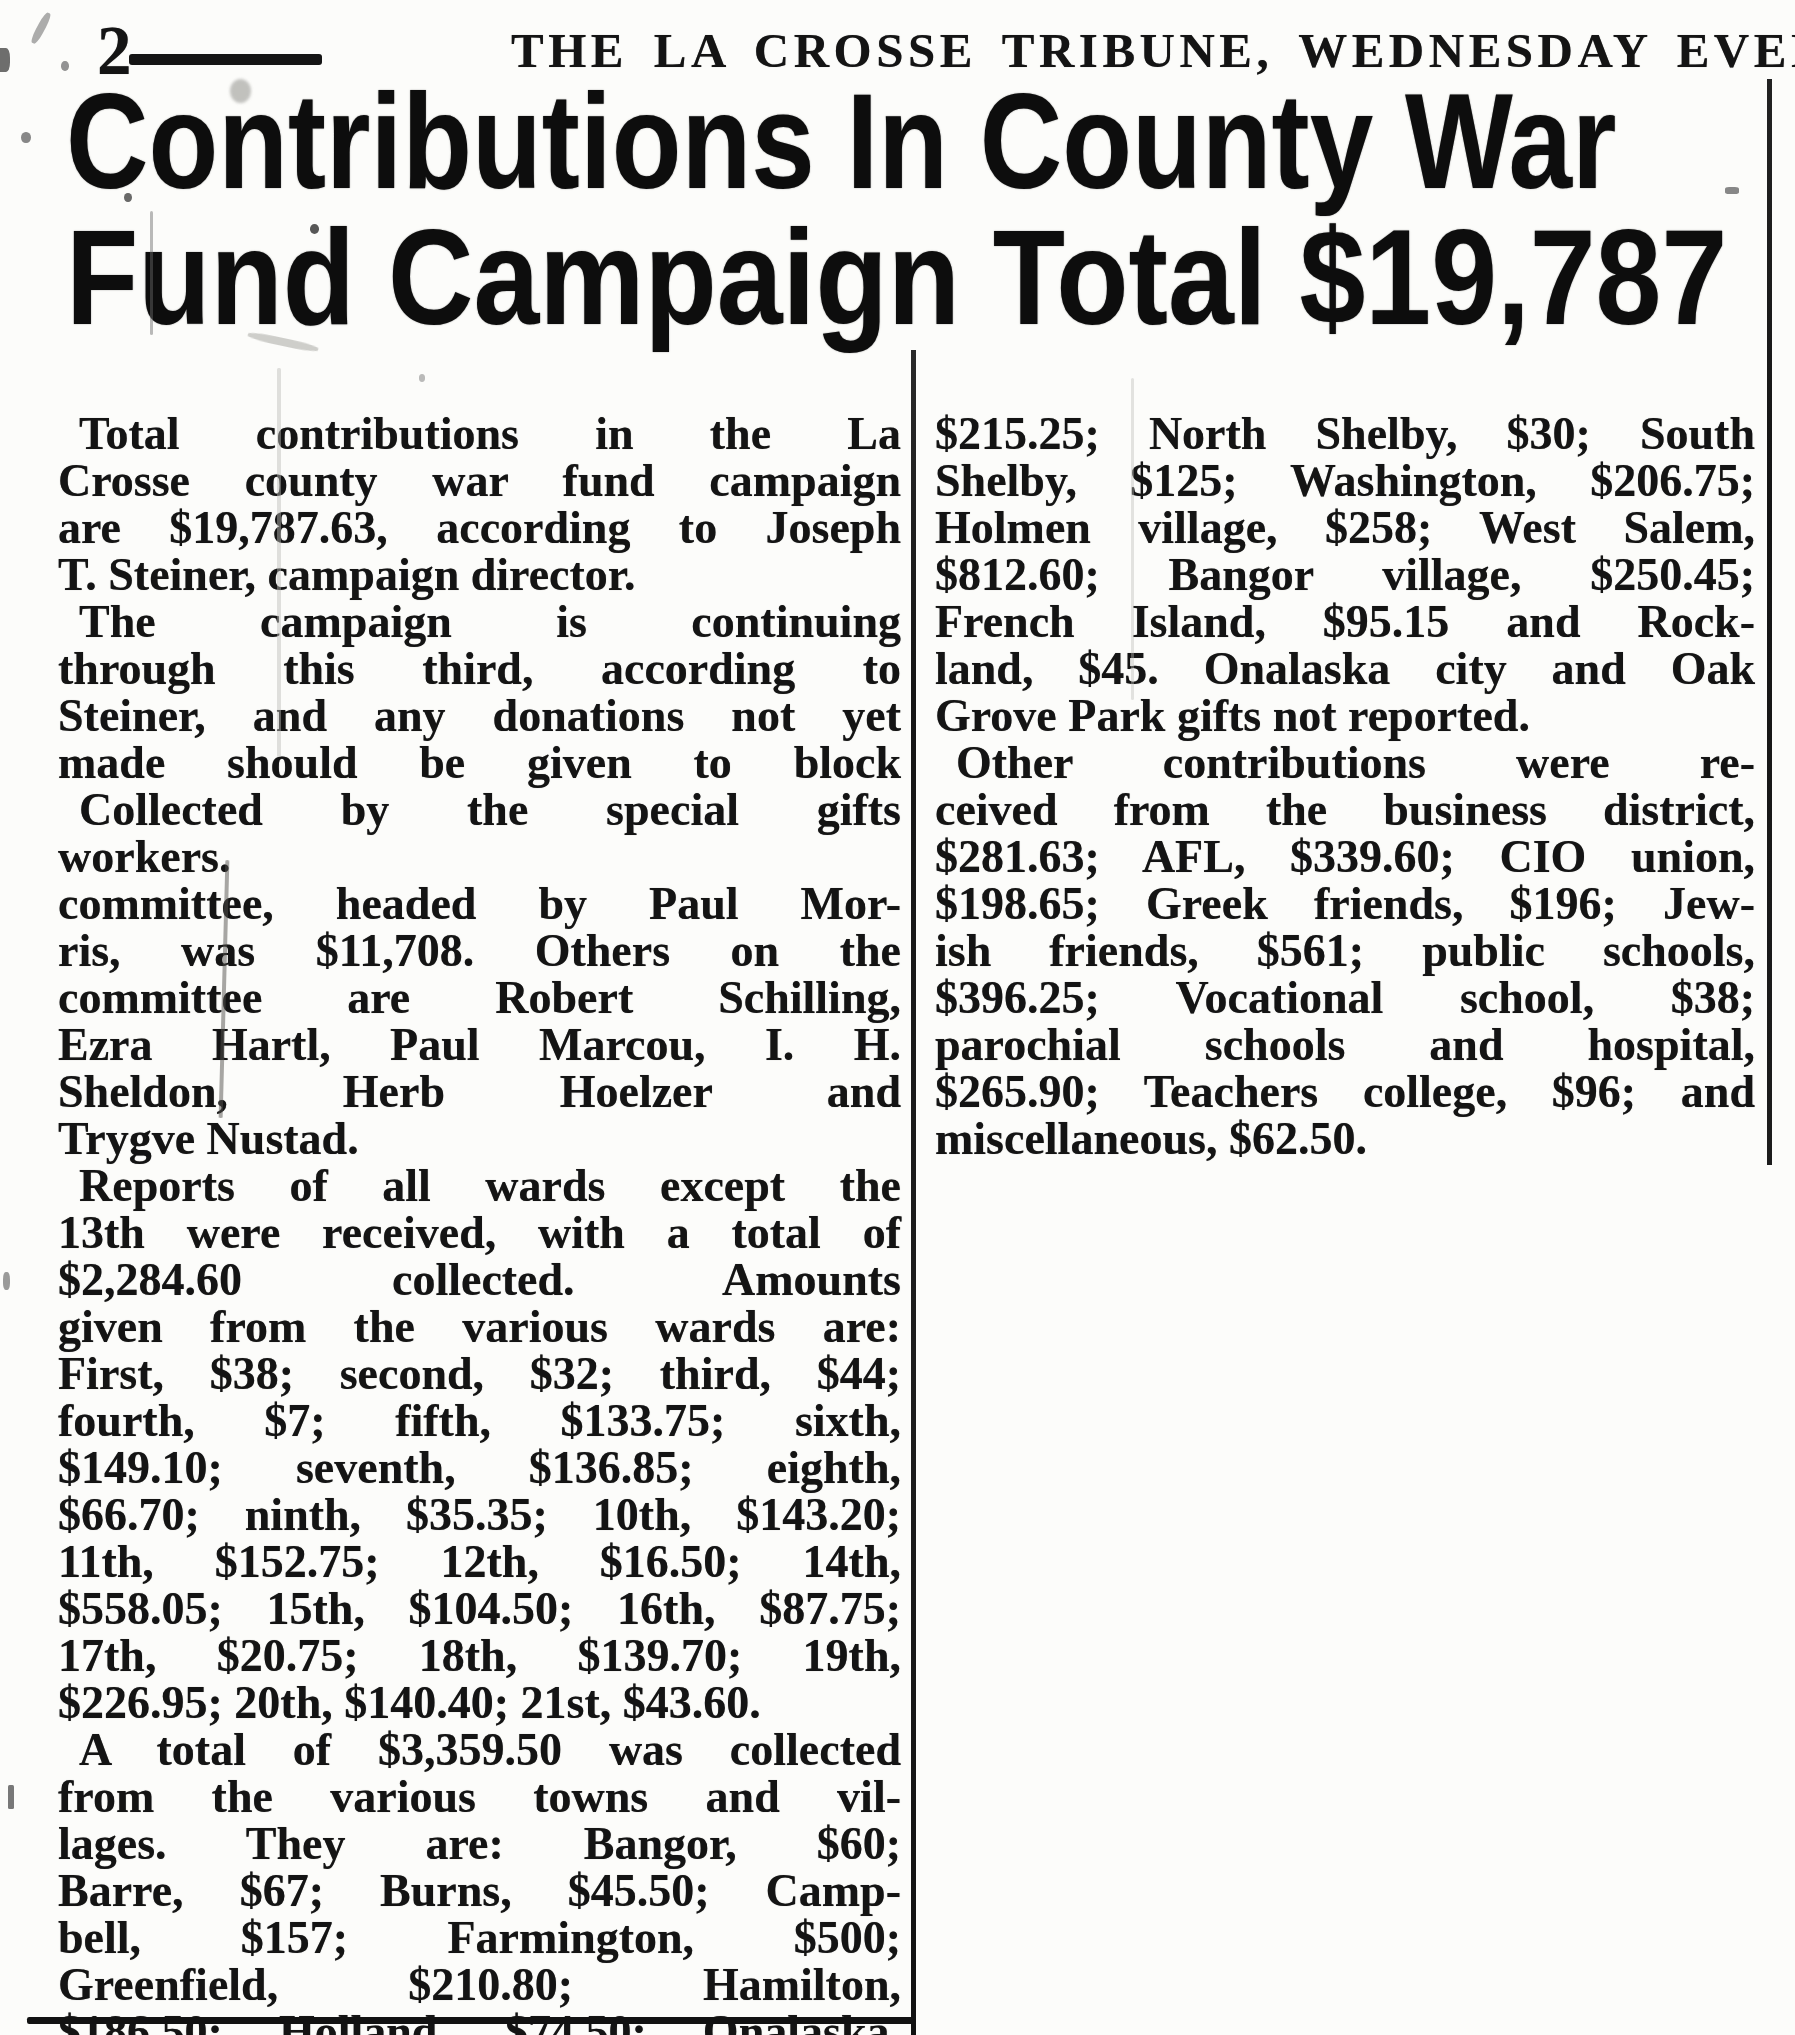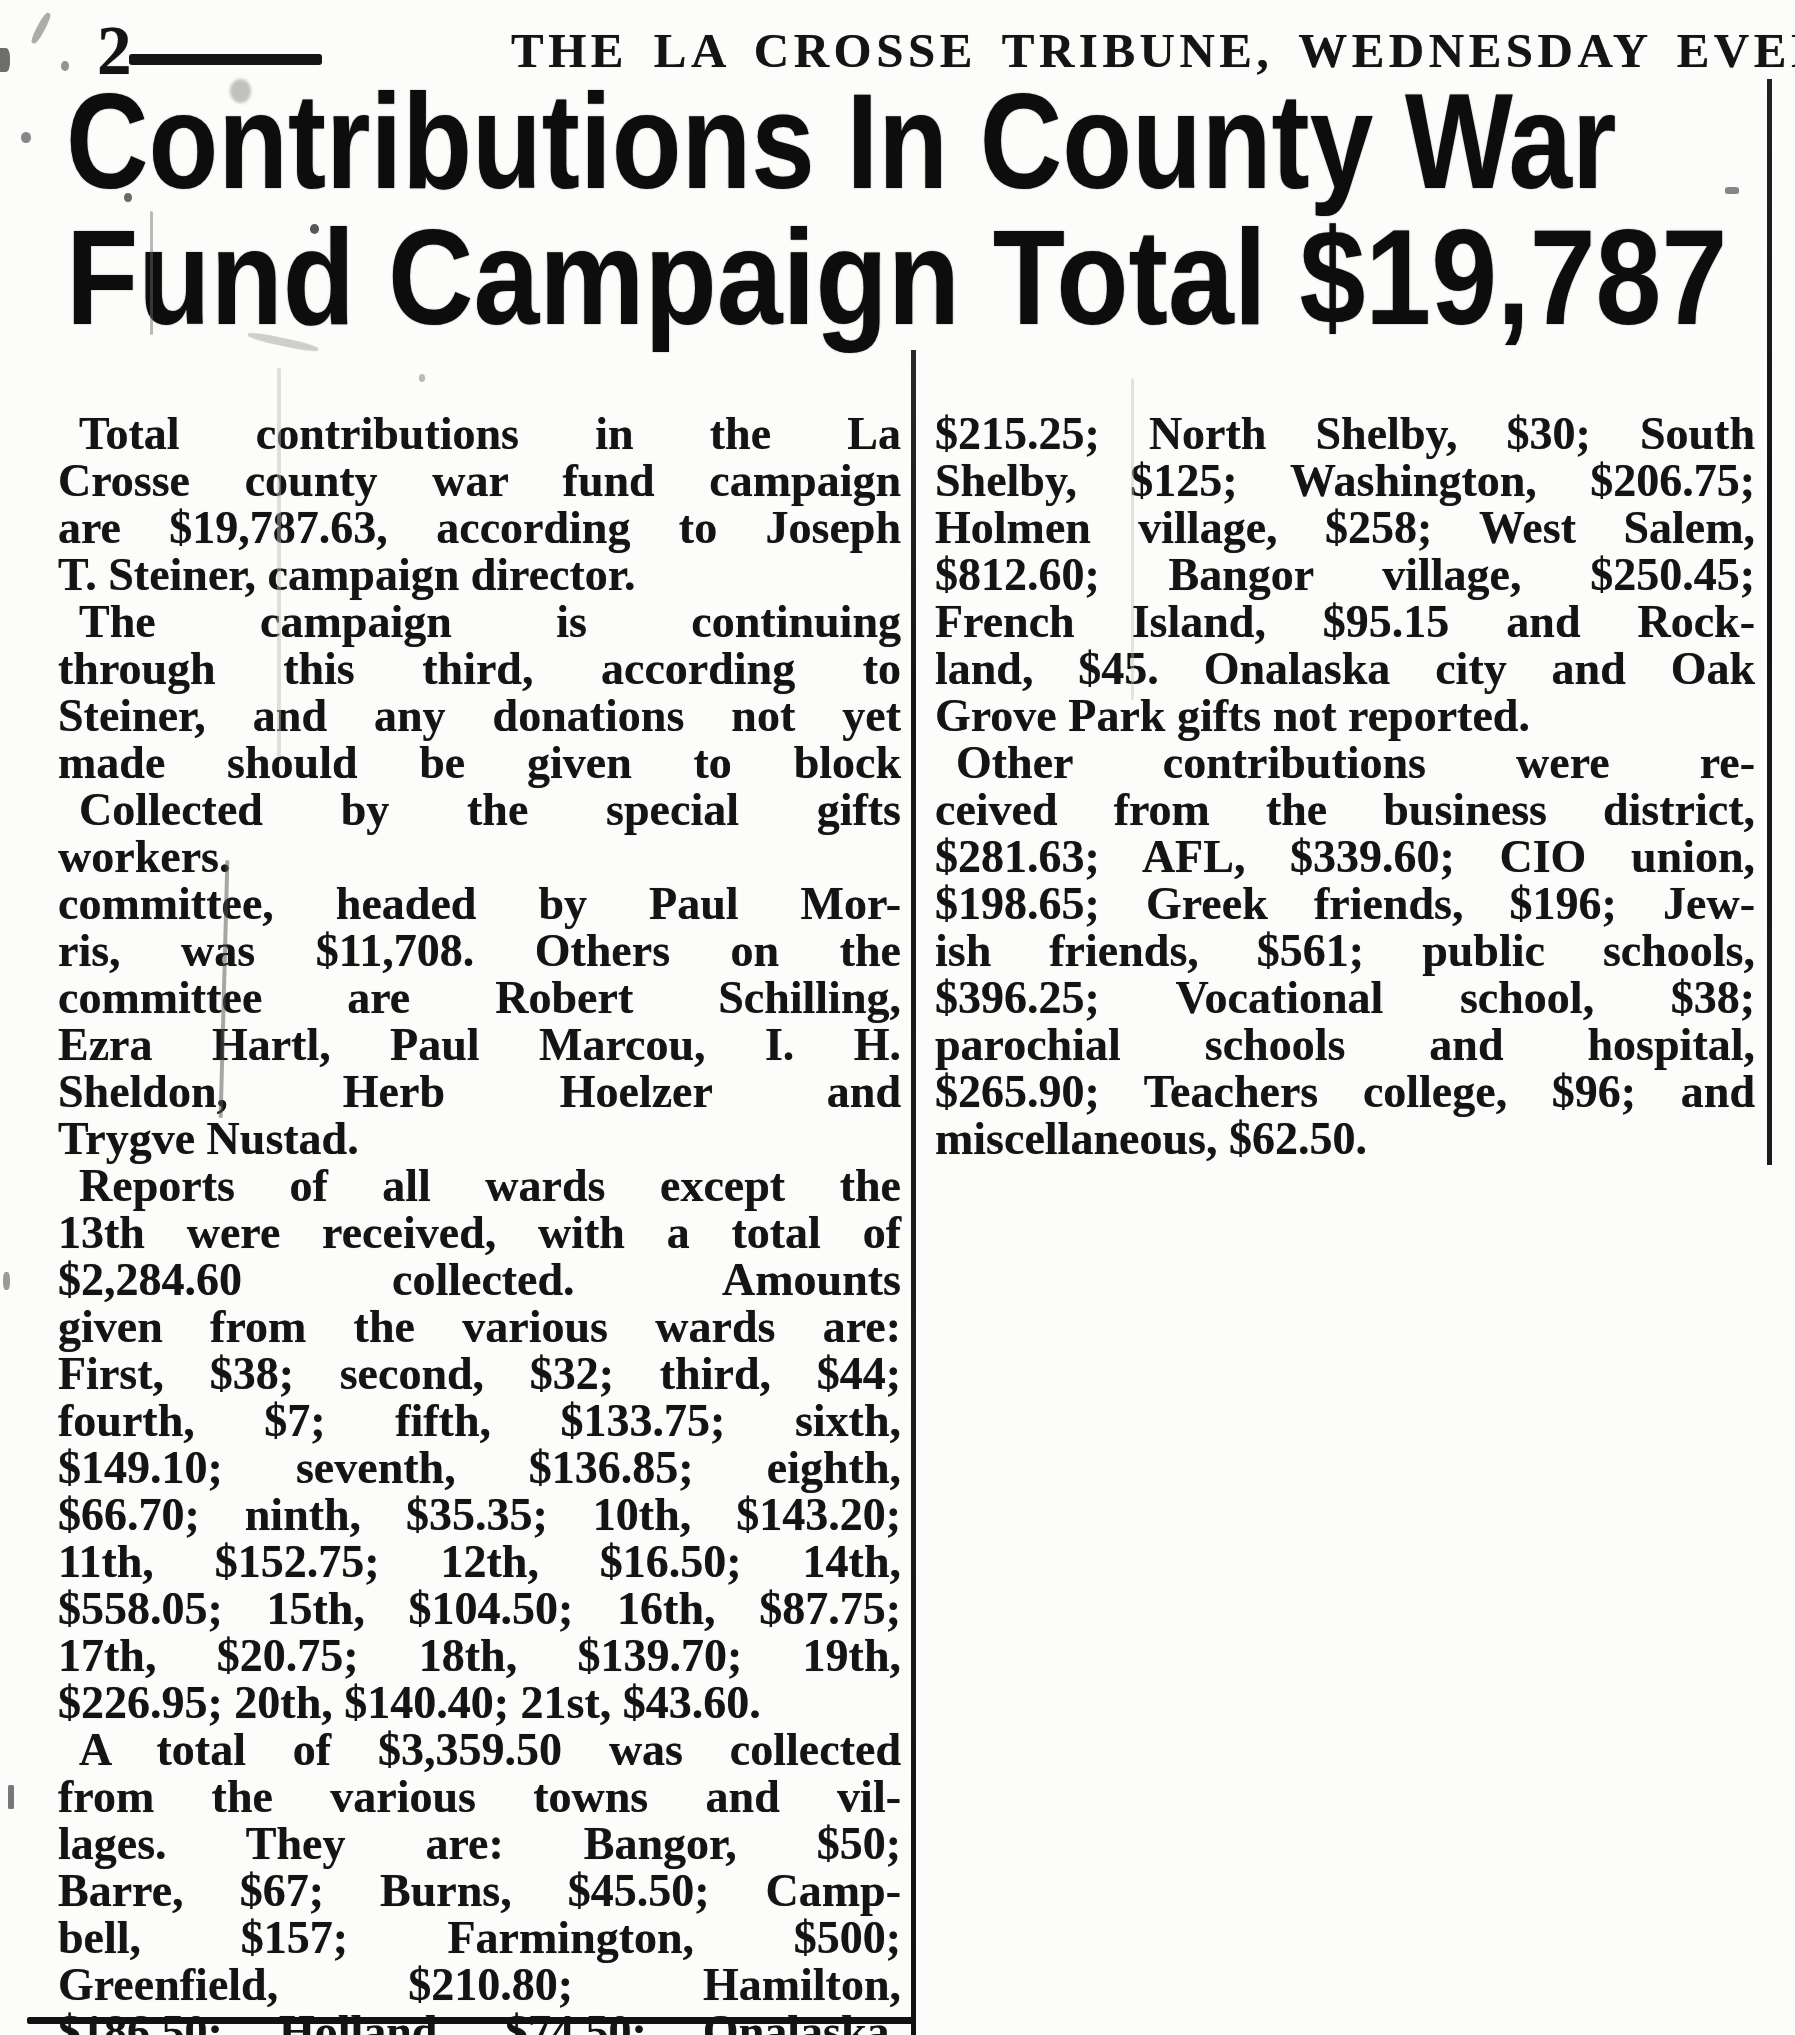--- a/index.html
+++ b/index.html
@@ -122,21 +122,21 @@
       <div class="line">First, $38; second, $32; third, $44;</div>
       <div class="line">fourth, $7; fifth, $133.75; sixth,</div>
       <div class="line">$149.10; seventh, $136.85; eighth,</div>
       <div class="line">$66.70; ninth, $35.35; 10th, $143.20;</div>
       <div class="line">11th, $152.75; 12th, $16.50; 14th,</div>
       <div class="line">$558.05; 15th, $104.50; 16th, $87.75;</div>
       <div class="line">17th, $20.75; 18th, $139.70; 19th,</div>
       <div class="line flush">$226.95; 20th, $140.40; 21st, $43.60.</div>
       <div class="line indent">A total of $3,359.50 was collected</div>
       <div class="line">from the various towns and vil-</div>
-      <div class="line">lages. They are: Bangor, $50;</div>
+      <div class="line">lages. They are: Bangor, $60;</div>
       <div class="line">Barre, $67; Burns, $45.50; Camp-</div>
       <div class="line">bell, $157; Farmington, $500;</div>
       <div class="line">Greenfield, $210.80; Hamilton,</div>
       <div class="line">$186.50; Holland, $74.50; Onalaska,</div>
     </div>
   <div class="col col-right">
       <div class="line">$215.25; North Shelby, $30; South</div>
       <div class="line">Shelby, $125; Washington, $206.75;</div>
       <div class="line">Holmen village, $258; West Salem,</div>
       <div class="line">$812.60; Bangor village, $250.45;</div>

